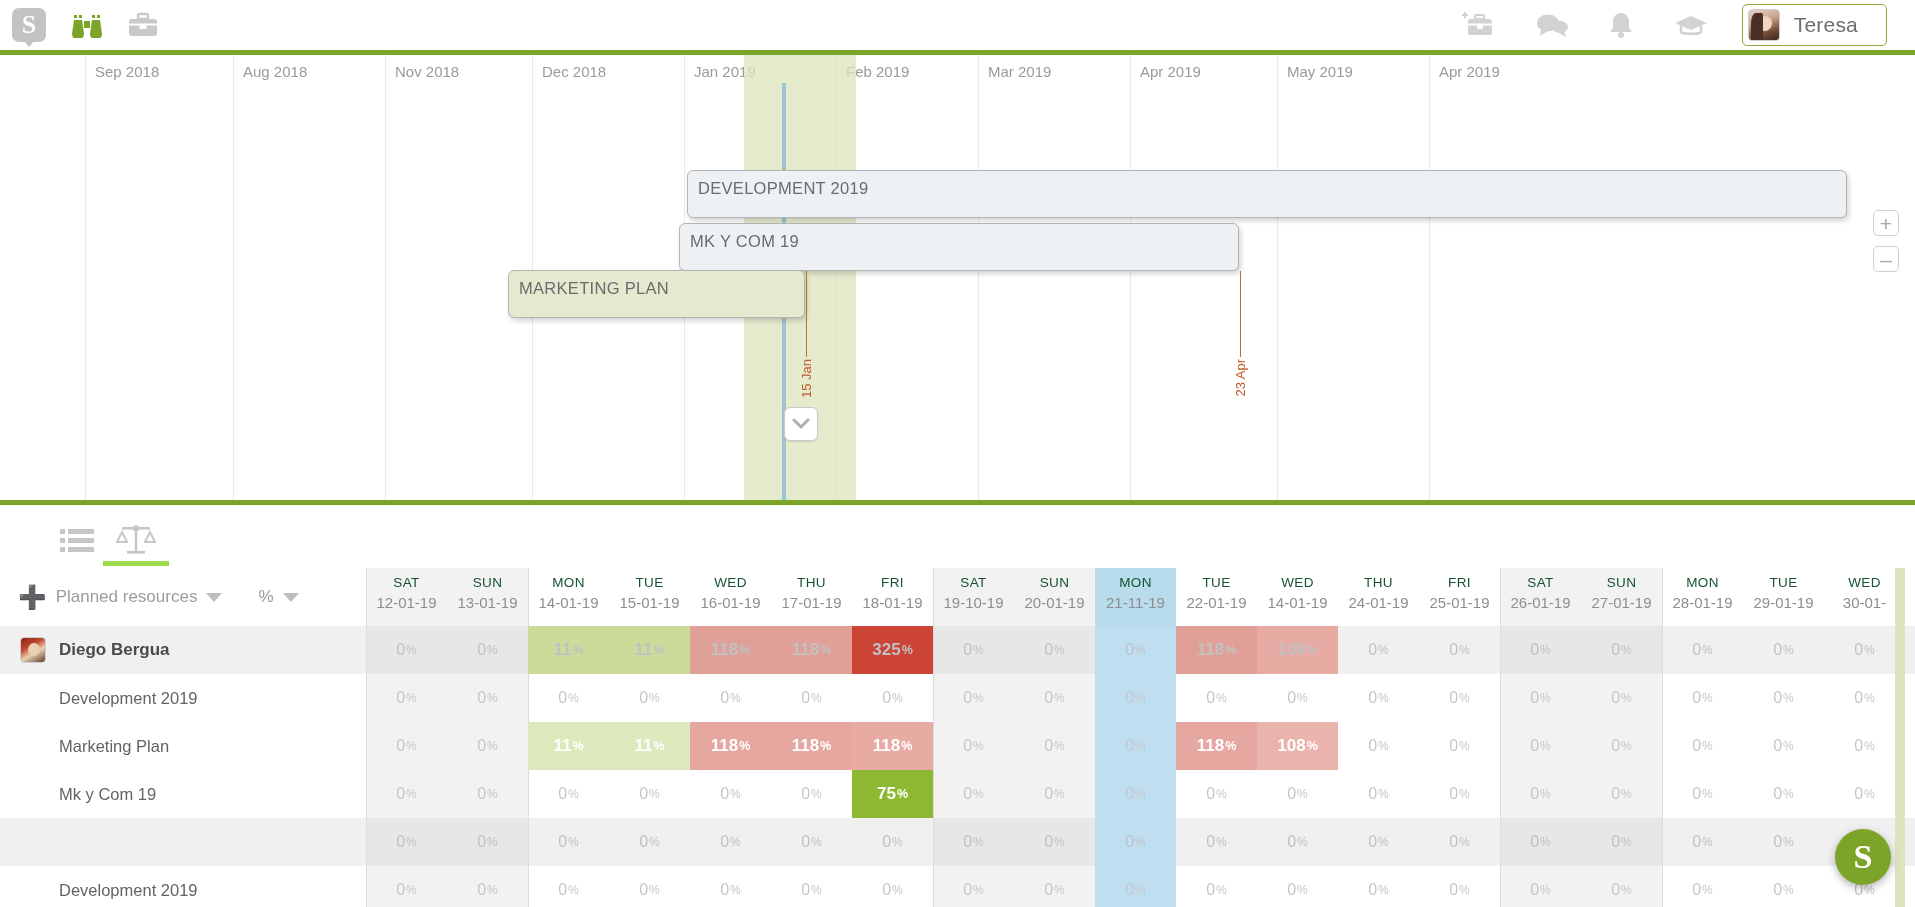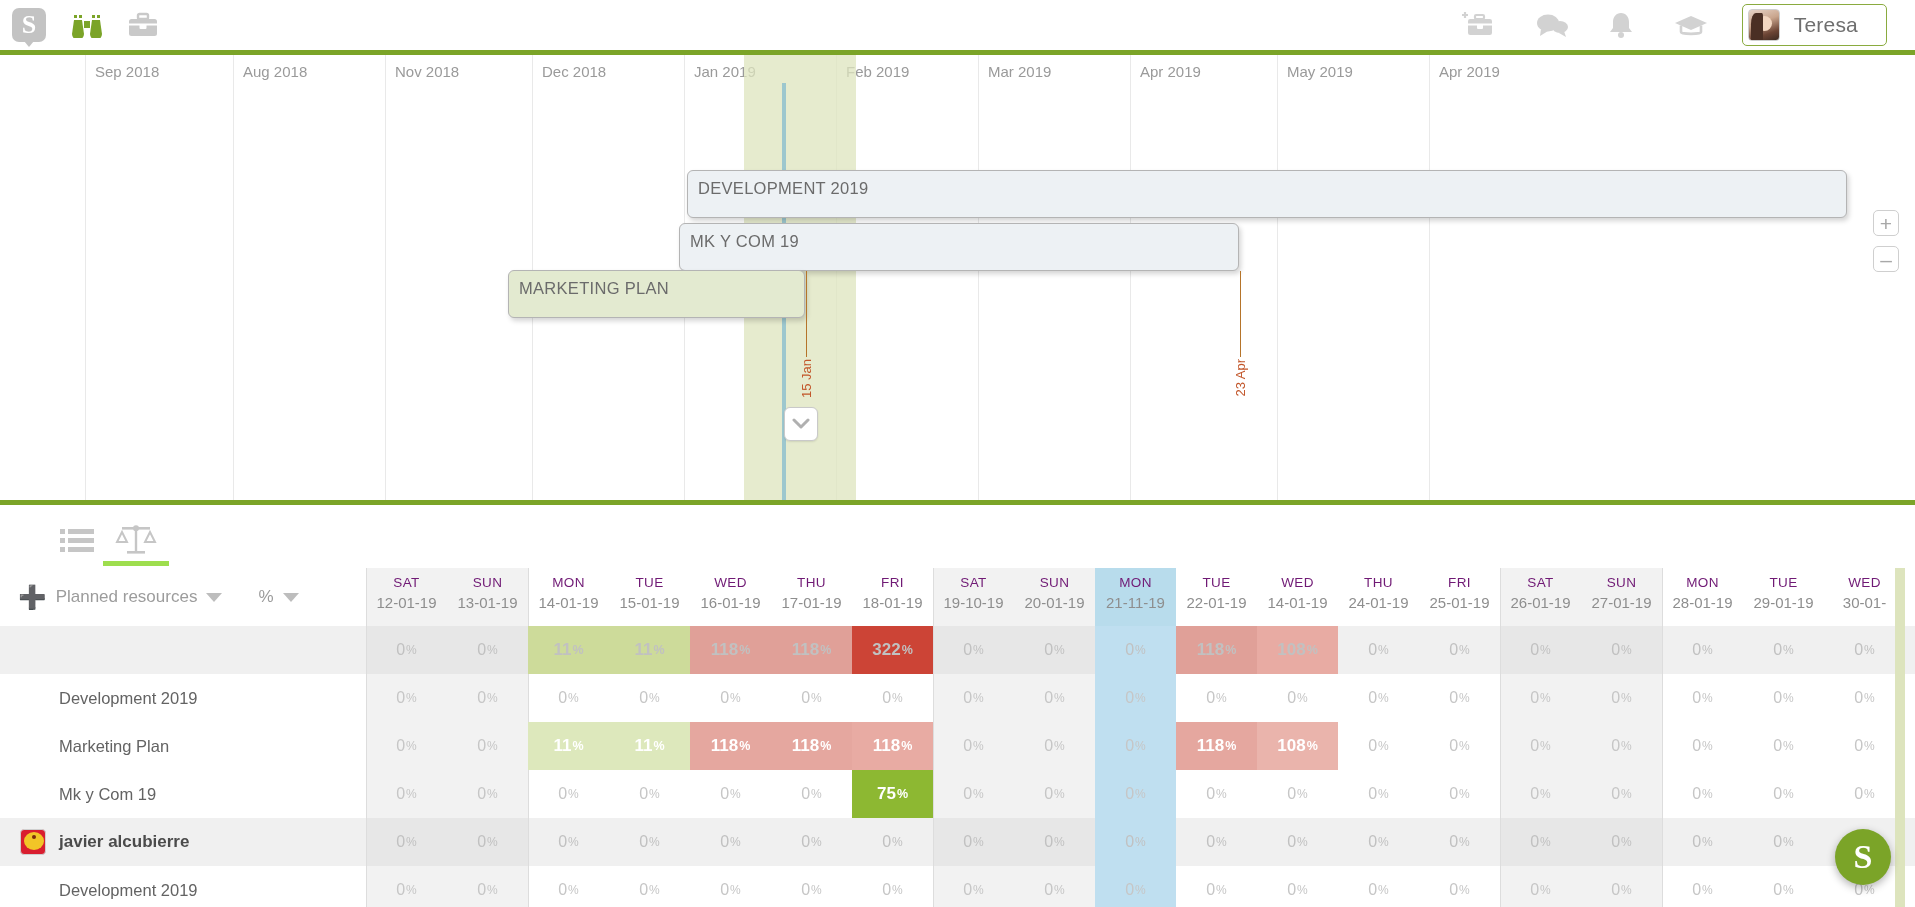--- a/index.html
+++ b/index.html
@@ -138,21 +138,21 @@
   .caret { width:0;height:0;border-left:8px solid transparent;border-right:8px solid transparent;border-top:9px solid #bdbdbd; }
   .pct-sel { display: flex; align-items: center; gap: 9px; margin-left: 36px; cursor: pointer; }
   .pct-label { font-size: 17px; color: #9c9c9c; }
 
   .daycol-head {
     position: absolute; top: 0; height: 58px; width: 81px;
     text-align: center; padding-top: 7px;
   }
   .daycol-head.weekend { background: #f2f2f2; }
   .daycol-head.today { background: #b8dcec; }
-  .dh-dow { font-size: 13.5px; color: #701a75; letter-spacing: .4px; }
+  .dh-dow { font-size: 13.5px; color: #14532d; letter-spacing: .4px; }
   .dh-date { font-size: 15px; color: #8e8e8e; margin-top: 4px; }
 
   .rt-body { position: relative; width: 1915px; }
   .rrow { position: relative; height: 48px; width: 1915px; }
   .rrow.person { background: #f0f0f0; }
   .rname {
     position: absolute; left: 0; top: 0; width: 366px; height: 48px;
     display: flex; align-items: center;
   }
   .r-av {
@@ -450,20 +450,24 @@
           <div class="dh-date">29-01-19</div>
         </div>
         <div class="daycol-head" style="left: 1824px;">
           <div class="dh-dow">WED</div>
           <div class="dh-date">30-01-</div>
         </div>
       </div>
   </div>
   <div class="rt-body" id="rtbody">
       <div class="rrow person">
+        <div class="rname">
+          <div class="r-av diego"></div>
+          <div class="rname-txt">Diego Bergua</div>
+        </div>
         <div class="cell weekend" style="left: 366px;">
           <span>0</span>
           <span class="unit">%</span>
         </div>
         <div class="sep-v" style="left: 366px;"></div>
         <div class="cell weekend" style="left: 447px;">
           <span>0</span>
           <span class="unit">%</span>
         </div>
         <div class="sep-v" style="left: 528px;"></div>
@@ -477,21 +481,21 @@
         </div>
         <div class="cell filled" style="left: 690px; background: rgb(224, 160, 152);">
           <span>118</span>
           <span class="unit">%</span>
         </div>
         <div class="cell filled" style="left: 771px; background: rgb(224, 160, 152);">
           <span>118</span>
           <span class="unit">%</span>
         </div>
         <div class="cell filled" style="left: 852px; background: rgb(204, 68, 54);">
-          <span>322</span>
+          <span>325</span>
           <span class="unit">%</span>
         </div>
         <div class="cell weekend" style="left: 933px;">
           <span>0</span>
           <span class="unit">%</span>
         </div>
         <div class="sep-v" style="left: 933px;"></div>
         <div class="cell weekend" style="left: 1014px;">
           <span>0</span>
           <span class="unit">%</span>
@@ -795,24 +799,20 @@
         <div class="cell" style="left: 1743px;">
           <span>0</span>
           <span class="unit">%</span>
         </div>
         <div class="cell" style="left: 1824px;">
           <span>0</span>
           <span class="unit">%</span>
         </div>
       </div>
       <div class="rrow person">
-        <div class="rname">
-          <div class="r-av javier"></div>
-          <div class="rname-txt">javier alcubierre</div>
-        </div>
         <div class="cell weekend" style="left: 366px;">
           <span>0</span>
           <span class="unit">%</span>
         </div>
         <div class="sep-v" style="left: 366px;"></div>
         <div class="cell weekend" style="left: 447px;">
           <span>0</span>
           <span class="unit">%</span>
         </div>
         <div class="sep-v" style="left: 528px;"></div>

